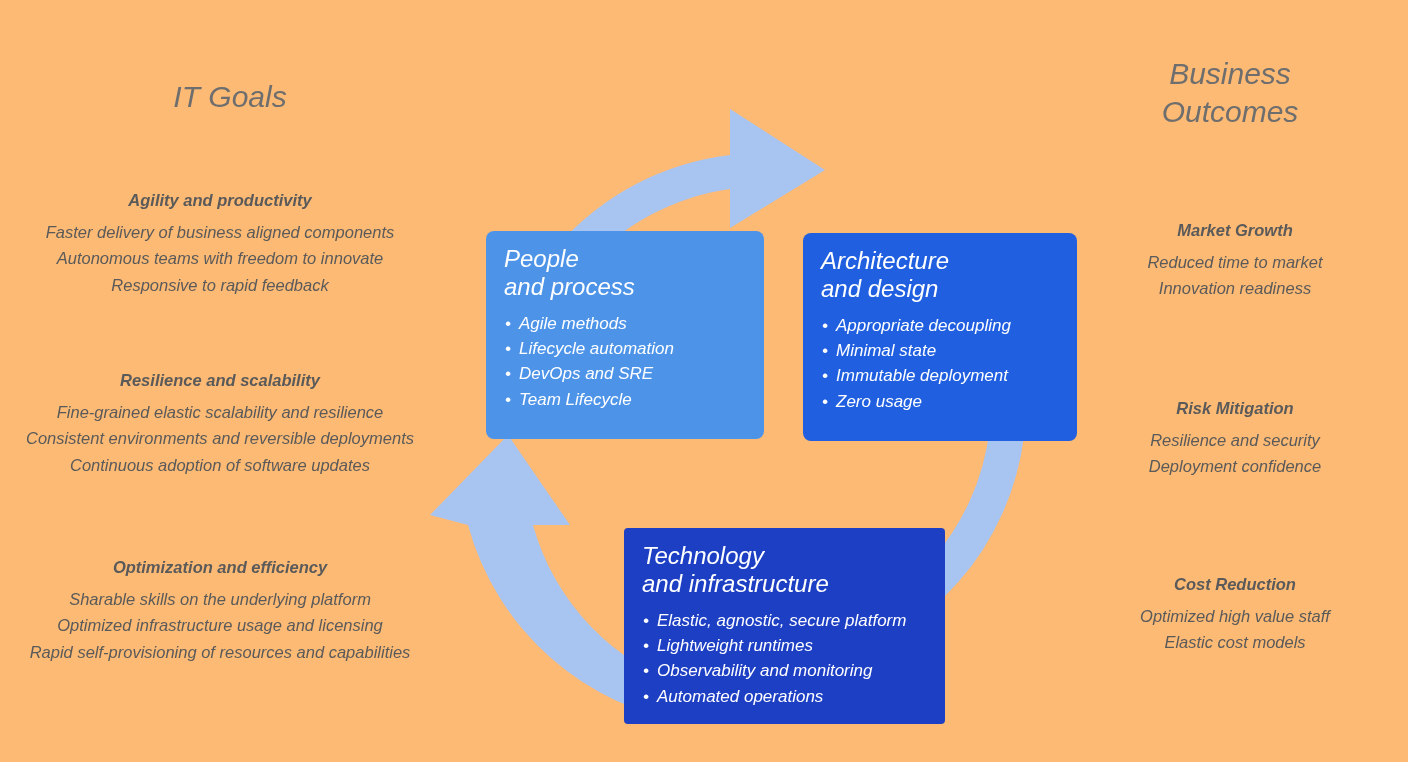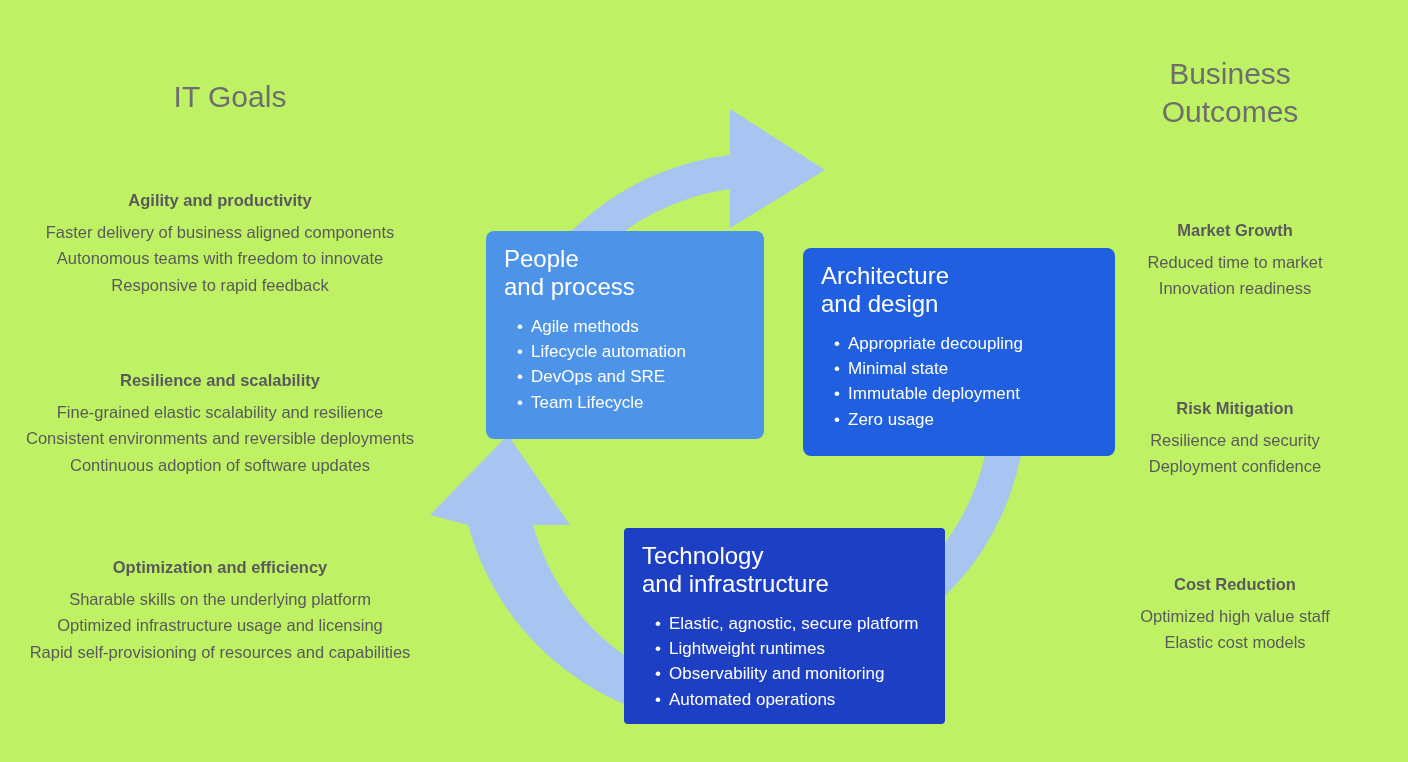--- a/index.html
+++ b/index.html
@@ -9,21 +9,22 @@
   }
   body {
     font-family: "Liberation Sans", sans-serif;
     color: #595959;
   }
   #canvas {
     position: relative;
     width: 1408px;
     height: 762px;
     overflow: hidden;
-    background: #bef264;
+    background: #fdba74;
+    font-style: italic;
   }
 
   
   .col-heading {
     position: absolute;
     font-size: 30px;
     color: #6e6e6e;
     text-align: center;
     line-height: 1.25;
     font-weight: 400;
@@ -92,21 +93,21 @@
     padding: 14px 18px 16px 18px;
   }
   .card .card-title {
     font-size: 24px;
     line-height: 1.17;
     font-weight: 400;
     margin-bottom: 10px;
     white-space: pre-line;
   }
   .card ul {
-    margin: 13px;
+    margin: 1px;
     padding: 0;
     list-style: none;
   }
   .card li {
     font-size: 17px;
     line-height: 1.48;
     position: relative;
     padding-left: 14px;
     white-space: nowrap;
   }
@@ -119,22 +120,22 @@
 
   #card-people {
     left: 486px;
     top: 231px;
     width: 278px;
     height: 208px;
     background: #4d94e8;
   }
   #card-architecture {
     left: 803px;
-    top: 248px;
-    width: 312px;
+    top: 233px;
+    width: 274px;
     height: 208px;
     background: #1f5fe0;
   }
   #card-technology {
     left: 624px;
     top: 528px;
     width: 321px;
     height: 196px;
     background: #1d3fc4;
     border-radius: 4px;

